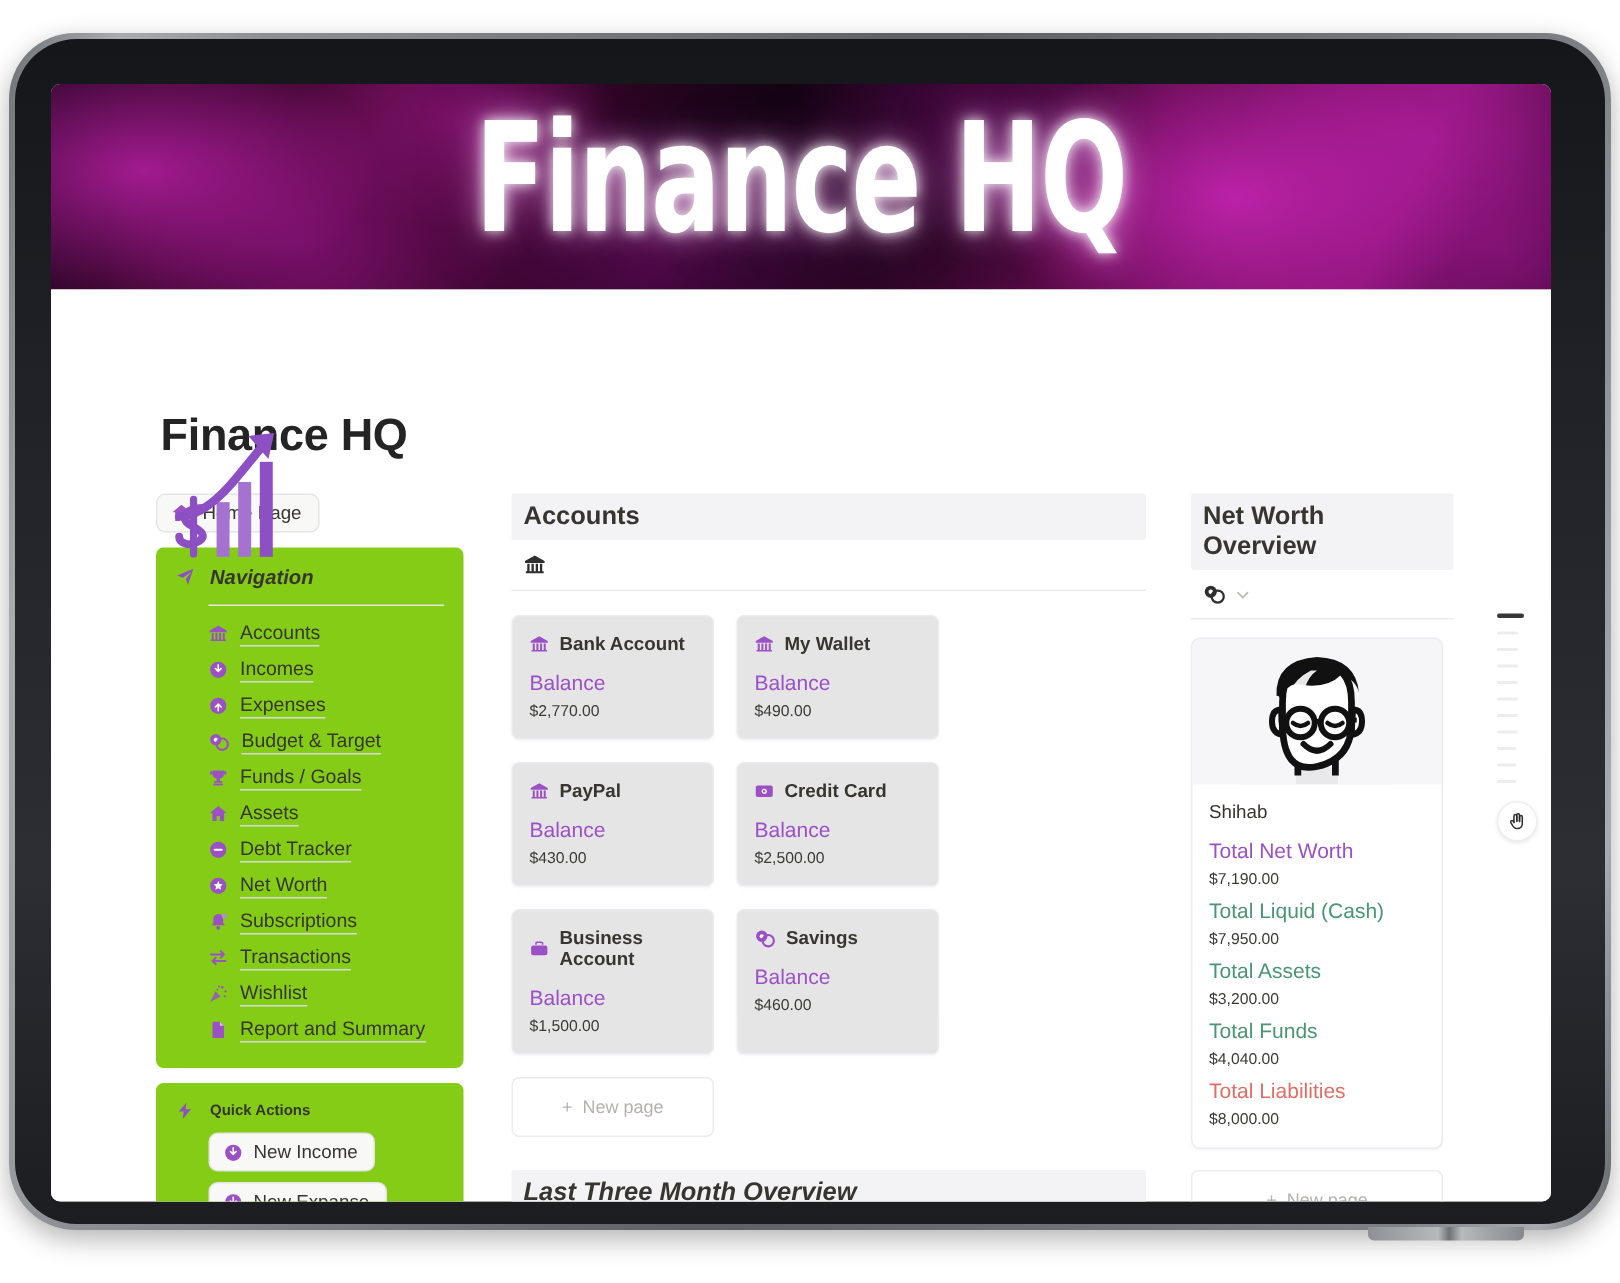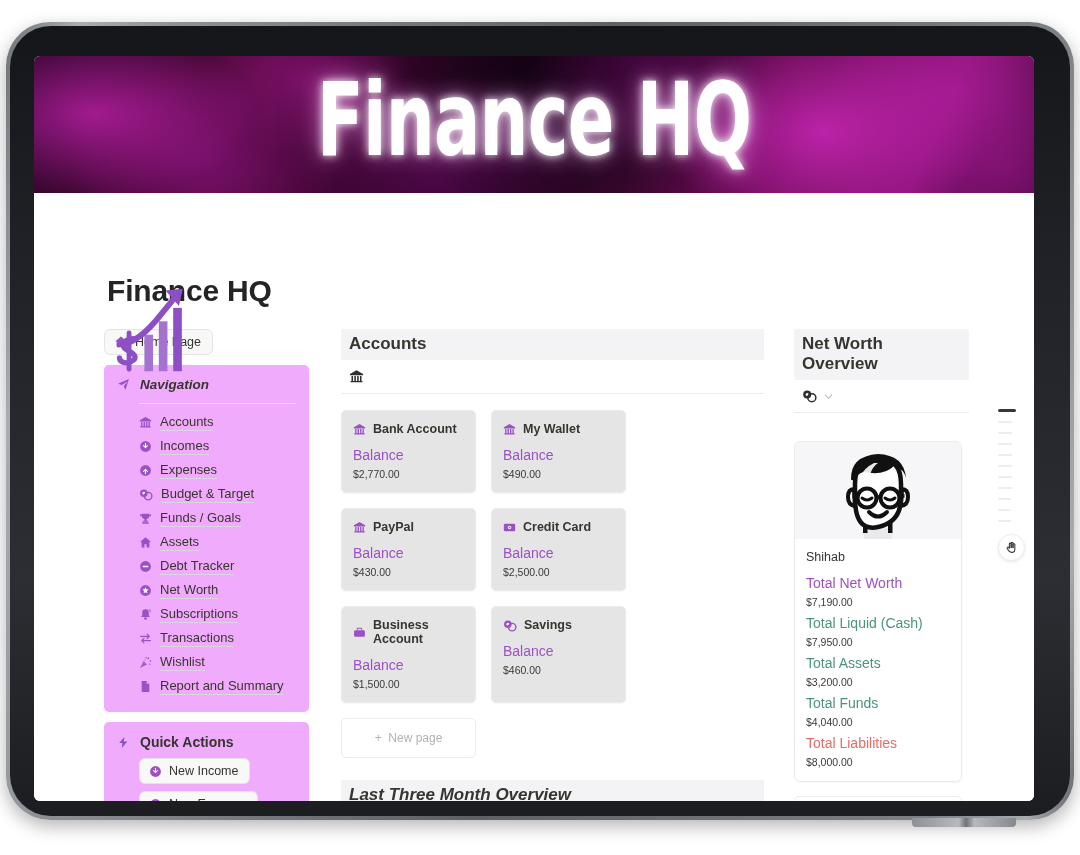--- a/index.html
+++ b/index.html
@@ -121,41 +121,41 @@
     padding: 5px 11px 5px 9px;
     font-size: 12.5px;
     color: #37352f;
     font-weight: 500;
     white-space: nowrap;
   }
 
   
   .callout {
     margin-top: 10px;
-    background: #f0abfc;
+    background: #84cc16;
     border-radius: 5px;
     padding: 12px 13px 14px 13px;
   }
   .callout-head {
     display: flex; align-items: center; gap: 10px;
     font-size: 13.5px; font-style: italic; font-weight: 600; color: #37352f;
   }
   .callout-rule {
     height: 1px; background: #e7e5e9; margin: 11px 0 6px 22px;
   }
   .nav-list { list-style: none; padding-left: 22px; }
   .nav-item {
     display: flex; align-items: center; gap: 8px;
     padding: 3.5px 0;
     font-size: 13px; color: #37352f;
   }
   .nav-item .lbl { border-bottom: 1px solid #d9d7dd; padding-bottom: 1px; }
   .qa-head {
     display: flex; align-items: center; gap: 10px;
-    font-size: 14px; font-weight: 600; color: #37352f;
+    font-size: 10px; font-weight: 600; color: #37352f;
   }
   .qa-btns { padding-left: 22px; margin-top: 8px; display: flex; flex-direction: column; gap: 7px; align-items: flex-start; }
 
   
   .db-title-bar {
     background: #f3f2f4;
     padding: 5px 8px 6px 8px;
     border-radius: 2px;
   }
   .db-title {
@@ -194,21 +194,21 @@
     border: 1px solid #ecebed;
     border-radius: 5px;
     padding: 12px 0;
     text-align: center;
     font-size: 12px;
     color: #b4b2af;
   }
 
   
   .nw-card {
-    margin-top: 28px;
+    margin-top: 12px;
     width: 168px;
     border: 1px solid #eceaee;
     border-radius: 6px;
     overflow: hidden;
     background: #fff;
     box-shadow: 0 1px 2px rgba(15,15,15,.04);
   }
   .nw-cover { height: 97px; background: #f6f5f7; display: flex; align-items: flex-end; justify-content: center; overflow: hidden; }
   .nw-body { padding: 11px 11px 13px 11px; }
   .nw-name { font-size: 12.5px; color: #37352f; margin-bottom: 11px; }

